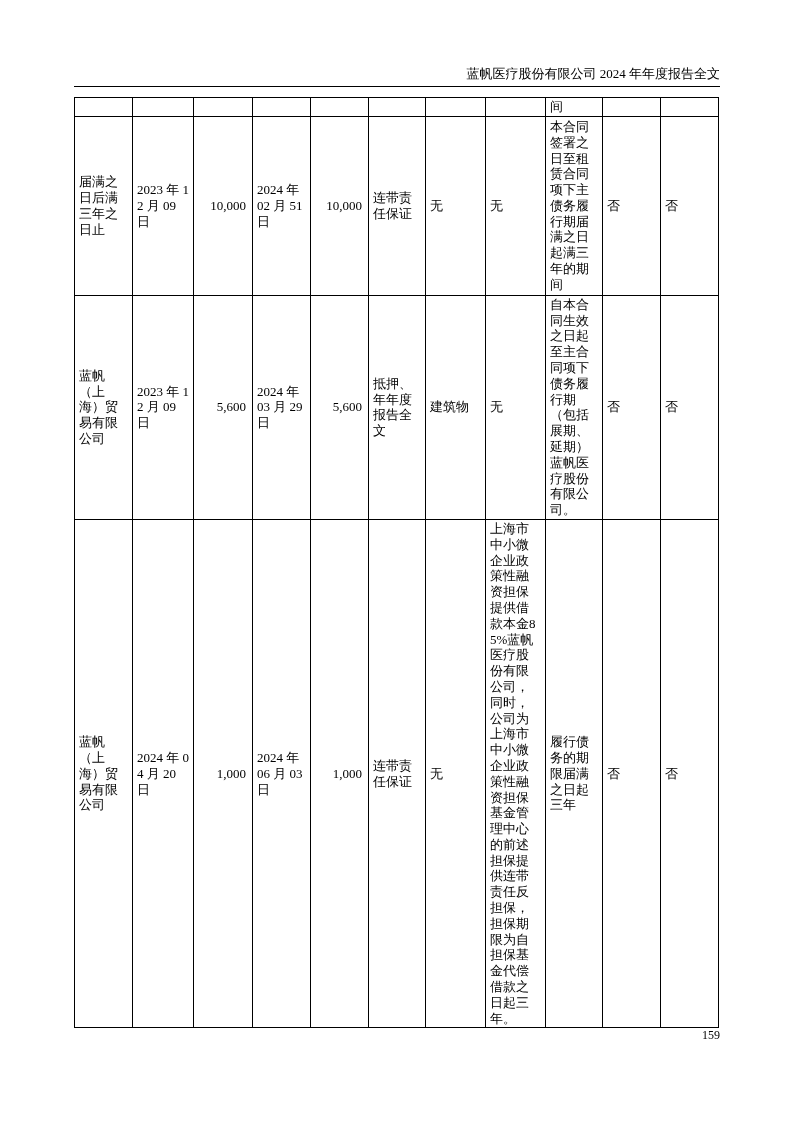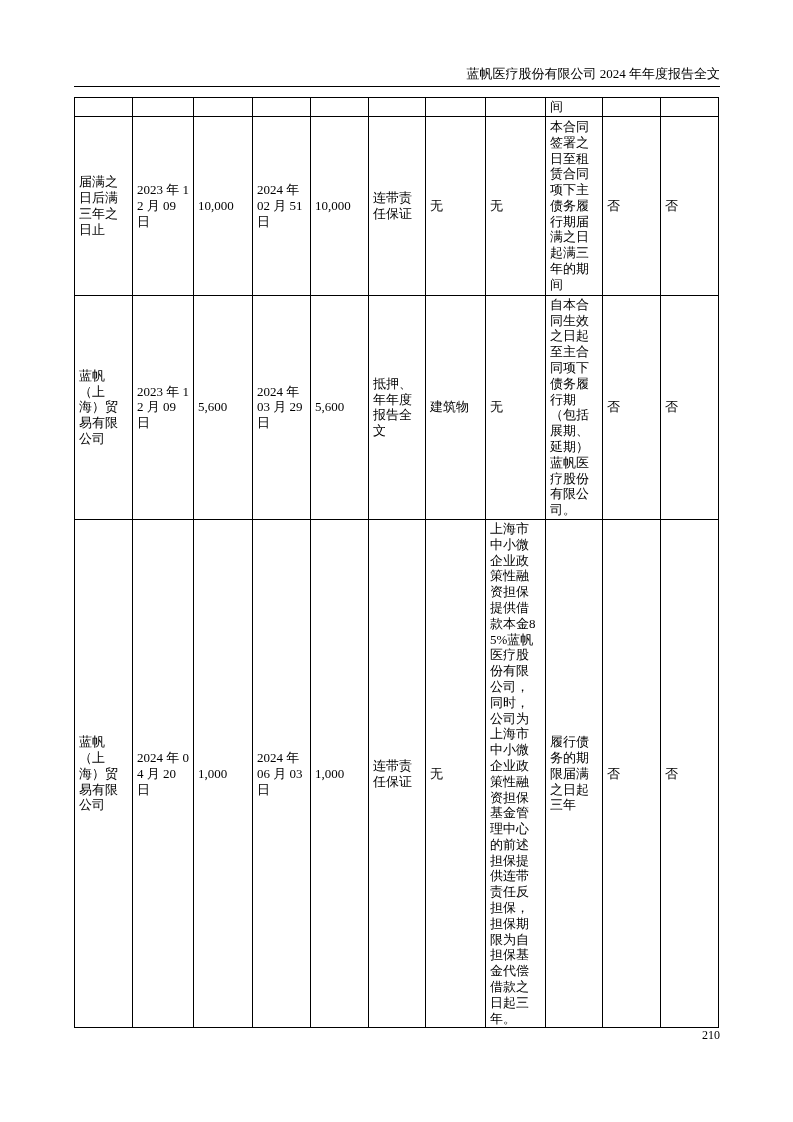--- a/index.html
+++ b/index.html
@@ -40,21 +40,21 @@
     border: 1px solid #000000;
     font-size: 13px;
     line-height: 15.8px;
     padding: 1px 4px;
     vertical-align: middle;
     text-align: left;
     word-break: break-all;
     overflow: hidden;
   }
   table.report-table td.num {
-    text-align: left;
+    text-align: right;
     padding-right: 6px;
     word-break: normal;
   }
   tr.r0 td { height: 14px; }
   tr.r1 { height: 179px; }
   tr.r2 { height: 223px; }
   tr.r3 { height: 507px; }
   .pageno {
     position: absolute;
     left: 74px;
@@ -136,15 +136,15 @@
         <td>连带责任保证</td>
         <td>无</td>
         <td>上海市中小微企业政策性融资担保提供借款本金85%蓝帆医疗股份有限公司，同时，公司为上海市中小微企业政策性融资担保基金管理中心的前述担保提供连带责任反担保，担保期限为自担保基金代偿借款之日起三年。</td>
         <td>履行债务的期限届满之日起三年</td>
         <td>否</td>
         <td>否</td>
       </tr>
     </tbody>
   </table>
 
-  <div class="pageno">210</div>
+  <div class="pageno">159</div>
 
 </div>
 
 </body></html>

